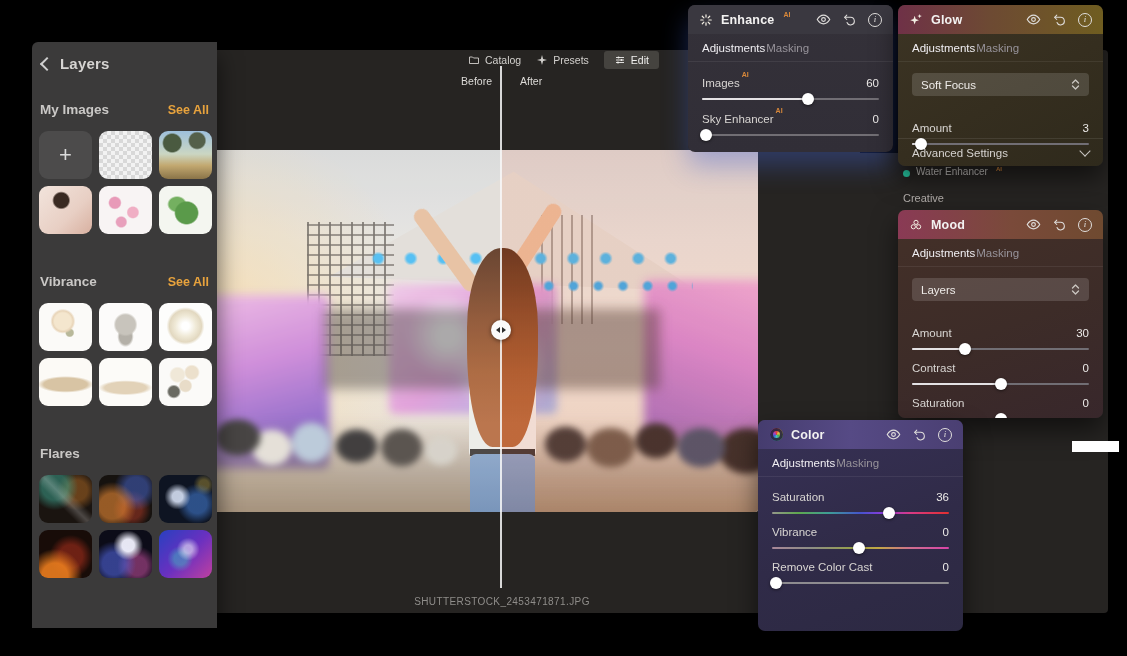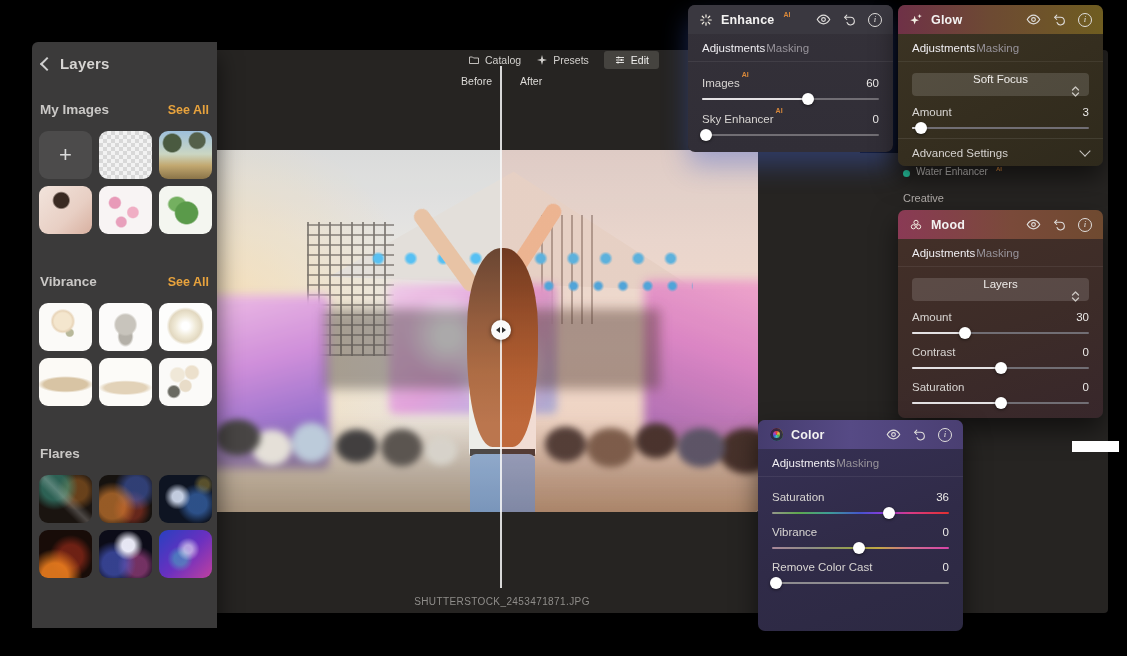--- a/index.html
+++ b/index.html
@@ -135,22 +135,22 @@
   .slr{display:flex;justify-content:space-between;align-items:baseline;margin-bottom:9px;}
   .slabel{font-size:11.5px;color:#d8d5d2;}
   .sval{font-size:11.5px;color:#eceae8;}
   .strack{position:relative;height:2px;border-radius:2px;background:#716e74;cursor:pointer;}
   .sfill{position:absolute;left:0;top:0;height:100%;background:#e4e2e4;border-radius:2px;}
   .sthumb{position:absolute;top:50%;width:12px;height:12px;background:#fff;border-radius:50%;
           transform:translate(-50%,-50%);box-shadow:0 1px 3px rgba(0,0,0,.5);cursor:pointer;}
   .track-rainbow{background:linear-gradient(90deg,#95988a 0%,#5fa84e 15%,#3e9e96 32%,#4553cc 50%,#8c3ade 63%,#d83a86 78%,#e22f2f 100%);}
   .track-vibrance{background:linear-gradient(90deg,#a88798 0%,#8d8d85 22%,#97a04c 45%,#c2a844 60%,#cf6f8e 78%,#d843a8 100%);}
   .track-plain{background:#8e8c90;}
-  .dropdown{margin:11px 14px 0;height:23px;background:rgba(255,255,255,.14);border-radius:4px;display:flex;
-            align-items:center;padding:0 9px;color:#eeebe8;font-size:11.5px;cursor:pointer;flex-direction:column;}
+  .dropdown{margin:11px 14px 16px;height:23px;background:rgba(255,255,255,.14);border-radius:4px;display:flex;
+            align-items:center;padding:0 9px;color:#eeebe8;font-size:11.5px;cursor:pointer;}
   .dd-chev{margin-left:auto;opacity:.85;display:flex;}
   .p-footer{position:absolute;left:0;right:0;bottom:0;height:27px;display:flex;align-items:center;padding:0 14px;
             border-top:1px solid rgba(255,255,255,.09);color:#d5d2cf;font-size:11.5px;cursor:pointer;}
   .chev-down{width:7px;height:7px;border-right:1.5px solid #c9c6c3;border-bottom:1.5px solid #c9c6c3;
              transform:rotate(45deg);margin-left:auto;margin-top:-4px;}
 
   #panel-enhance{left:688px;top:5px;width:205px;height:147px;
     background:linear-gradient(180deg,#343139 0%,#312e37 100%);
     box-shadow:0 14px 26px rgba(64,96,210,.38);}
   #panel-enhance .p-head{background:#3a3840;}

